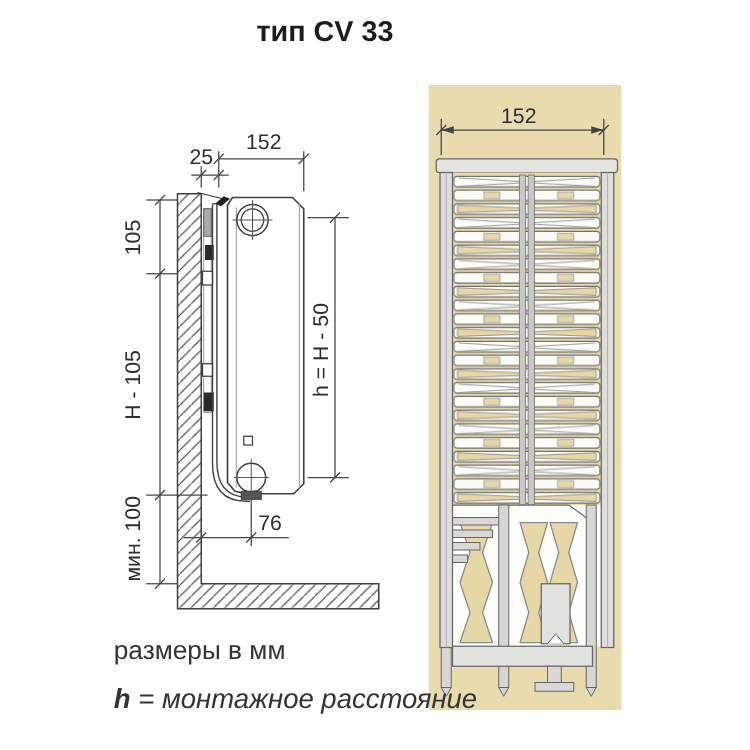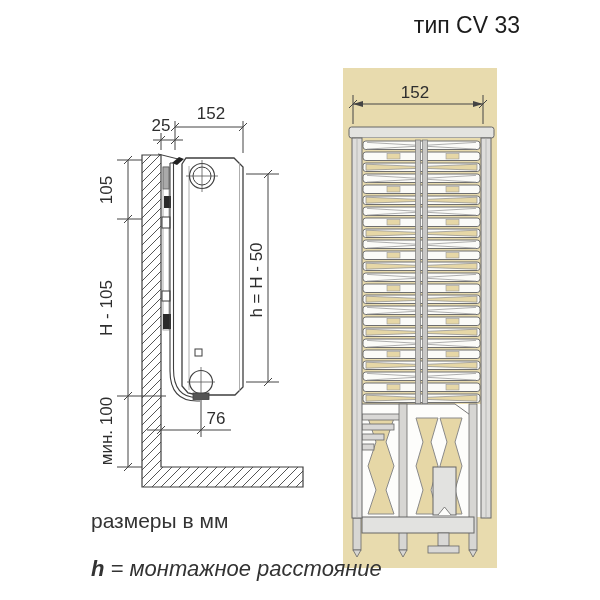--- a/index.html
+++ b/index.html
@@ -1,32 +1,32 @@
 <!DOCTYPE html>
 <html><head>
 <meta charset="utf-8">
 <style>
   html,body{margin:0;padding:0;}
   body{
     width:600px;height:600px;overflow:hidden;background:#ffffff;
     font-family:"Liberation Sans", sans-serif;position:relative;
   }
   .page-title{
-    position:absolute;left:0;top:12px;width:520px;text-align:right;
-    font-size:23px;font-weight:normal;color:#1c1c1c;letter-spacing:0px;
+    position:absolute;left:0;top:12px;width:520px;text-align:center;
+    font-size:23px;font-weight:bold;color:#1c1c1c;letter-spacing:0px;
   }
   svg{position:absolute;left:0;top:0;}
   svg text{
     font-family:"Liberation Sans", sans-serif;
     fill:#2e2e2e;font-size:17px;
   }
   .legend{
     position:absolute;left:91px;top:509px;color:#333333;
   }
-  .legend-units{font-size:21px;margin-bottom:23px;}
+  .legend-units{font-size:21px;margin-bottom:13px;}
   .legend-line{font-size:22px;font-style:italic;margin-bottom:9px;}
   .legend-line .key{font-weight:bold;}
 </style>
 </head>
 <body>
 
 <div class="page-title">тип CV 33</div>
 
 <svg width="600" height="600" viewBox="0 0 600 600">
   <defs>

